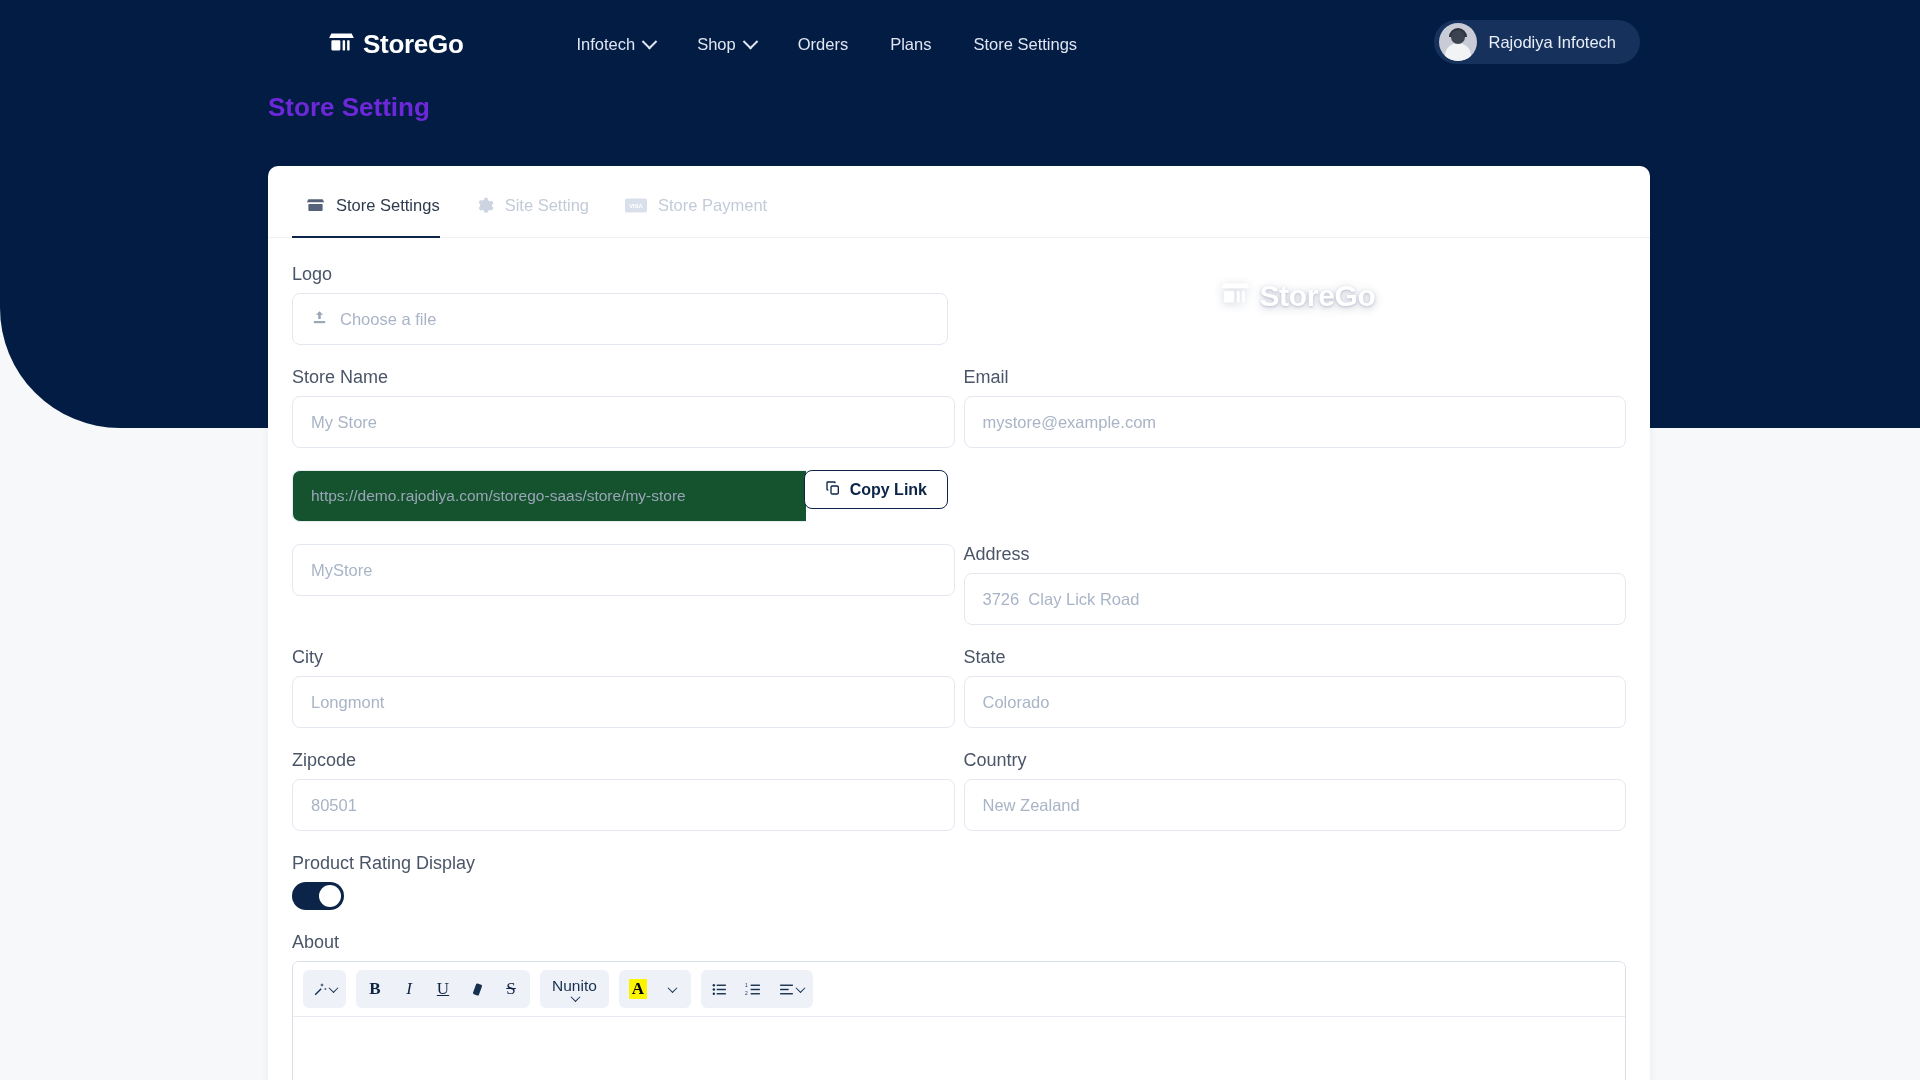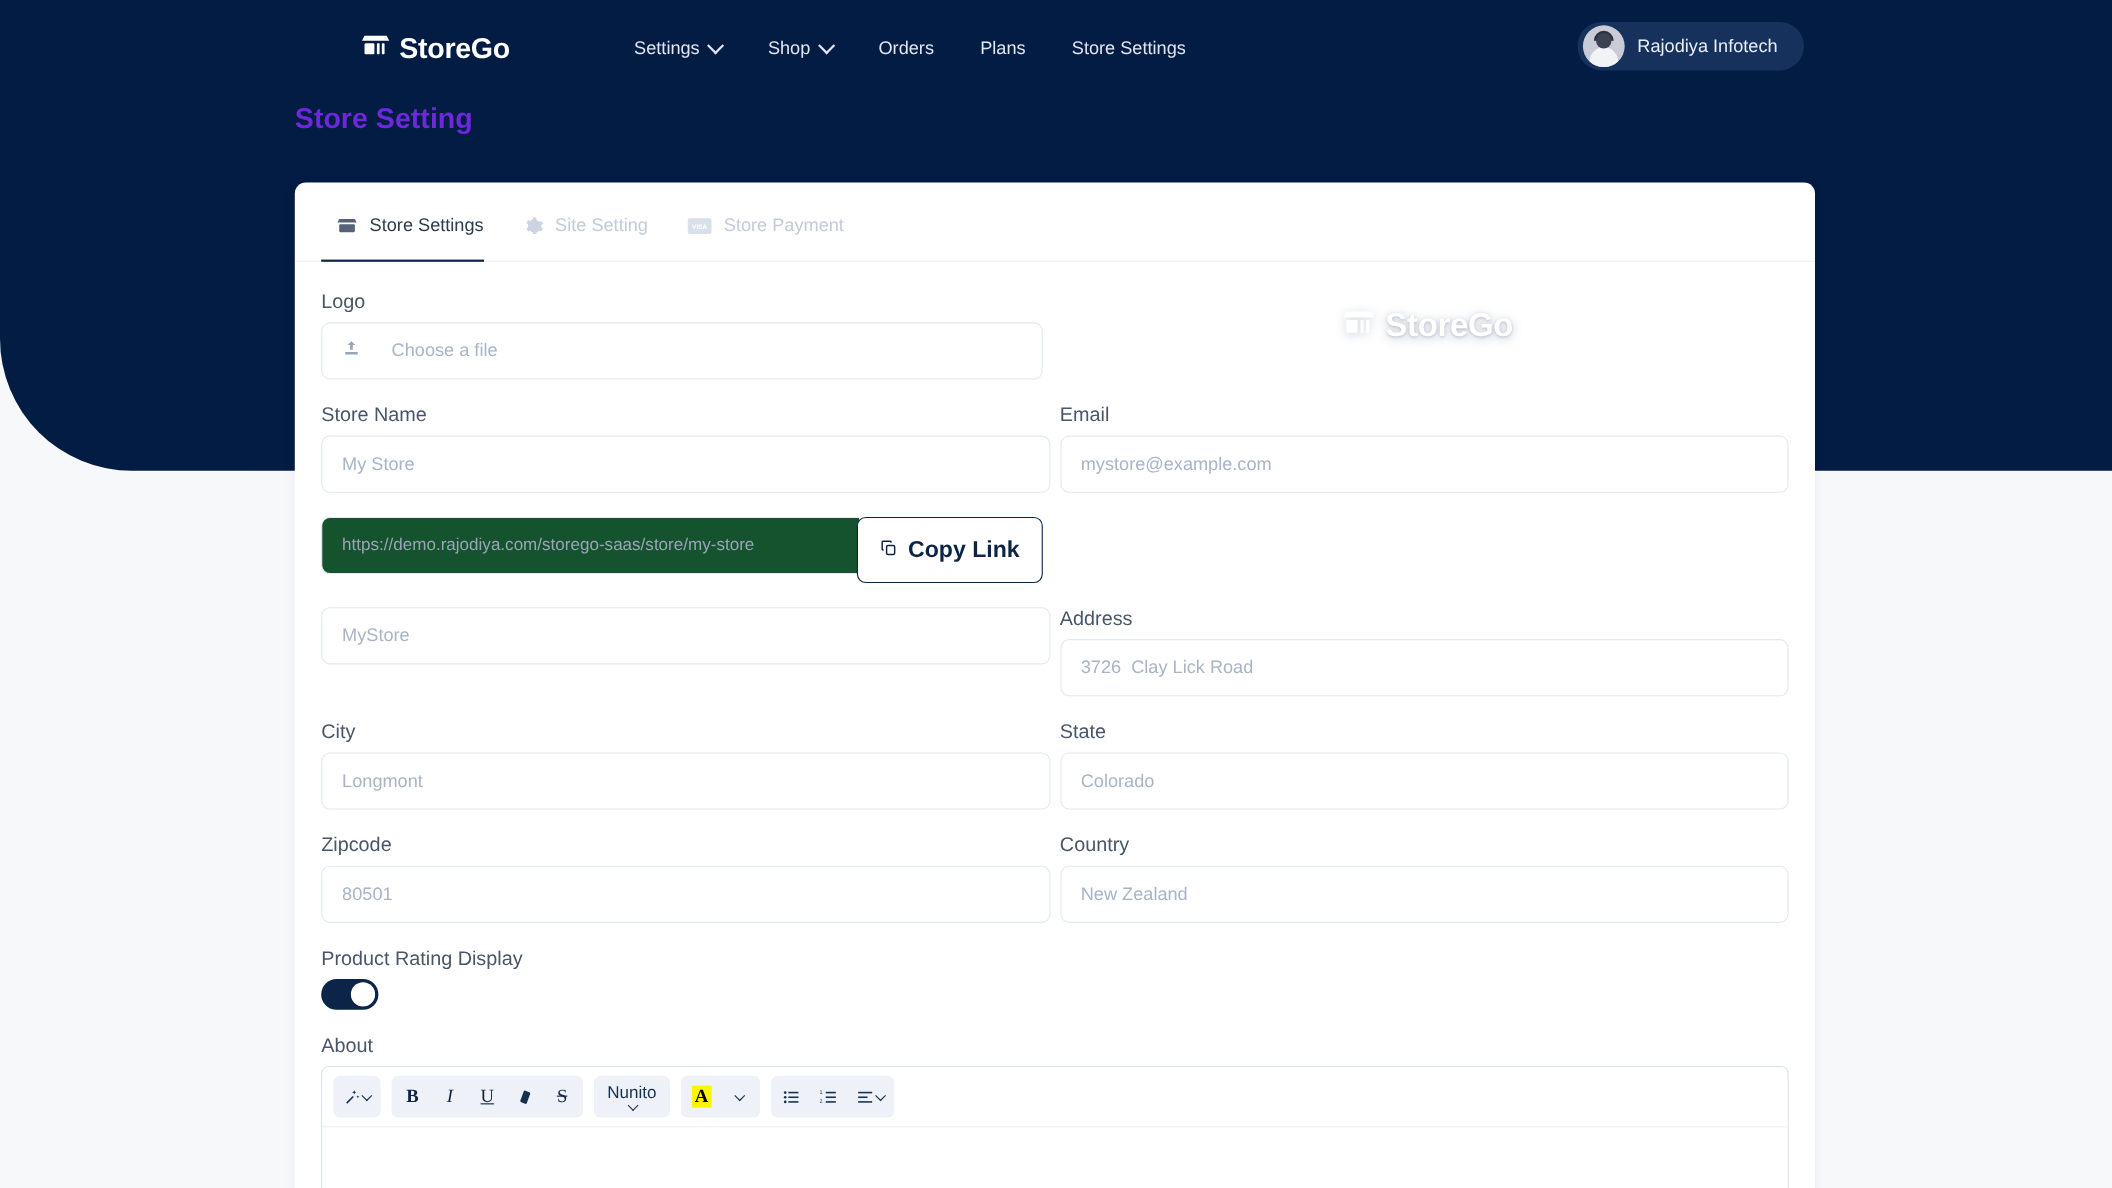--- a/index.html
+++ b/index.html
@@ -226,21 +226,21 @@
     margin-bottom: 22px;
     align-items: flex-start;
   }
   .file-input {
     width: 100%;
     height: 52px;
     border: 1px solid #e3e8f0;
     border-radius: 8px;
     display: flex;
     align-items: center;
-    gap: 28px;
+    gap: 12px;
     padding: 0 18px;
     cursor: pointer;
     background: #fff;
   }
   .file-text { font-size: 16.5px; color: #a9b4c6; }
   .logo-preview-wrap {
     flex: 1;
     display: flex;
     align-items: center;
     justify-content: center;
@@ -272,26 +272,26 @@
     border-radius: 8px 0 0 8px;
     background: #14532d;
     padding: 0 18px;
     font-size: 15.5px;
     font-family: "Liberation Sans", sans-serif;
     color: #9aa5b8;
     outline: none;
   }
   .url-input::placeholder { color: #9aa5b8; }
   .copy-btn {
-    height: 60px;
+    height: 39px;
     border: 1.8px solid #0b2447;
     border-radius: 8px;
     background: #ffffff;
     color: #0b2447;
-    font-size: 21px;
+    font-size: 16px;
     font-family: "Liberation Sans", sans-serif;
     font-weight: 600;
     padding: 0 20px;
     display: flex;
     align-items: center;
     gap: 9px;
     cursor: pointer;
     margin-left: -2px;
   }
 
@@ -390,21 +390,21 @@
           <rect x="3" y="10" width="8" height="9" rx="1"></rect>
           <rect x="13" y="10" width="2.2" height="9" rx="0.6"></rect>
           <rect x="17" y="10" width="2.2" height="9" rx="0.6"></rect>
         </svg>
       </span>
       <span class="brand-text">StoreGo</span>
     </div>
 
     <div class="nav-links">
       <div class="nav-link">
-        <span>Settings</span>
+        <span>Infotech</span>
         <span class="caret"></span>
       </div>
       <div class="nav-link">
         <span>Shop</span>
         <span class="caret"></span>
       </div>
       <div class="nav-link">
         <span>Orders</span>
       </div>
       <div class="nav-link">

